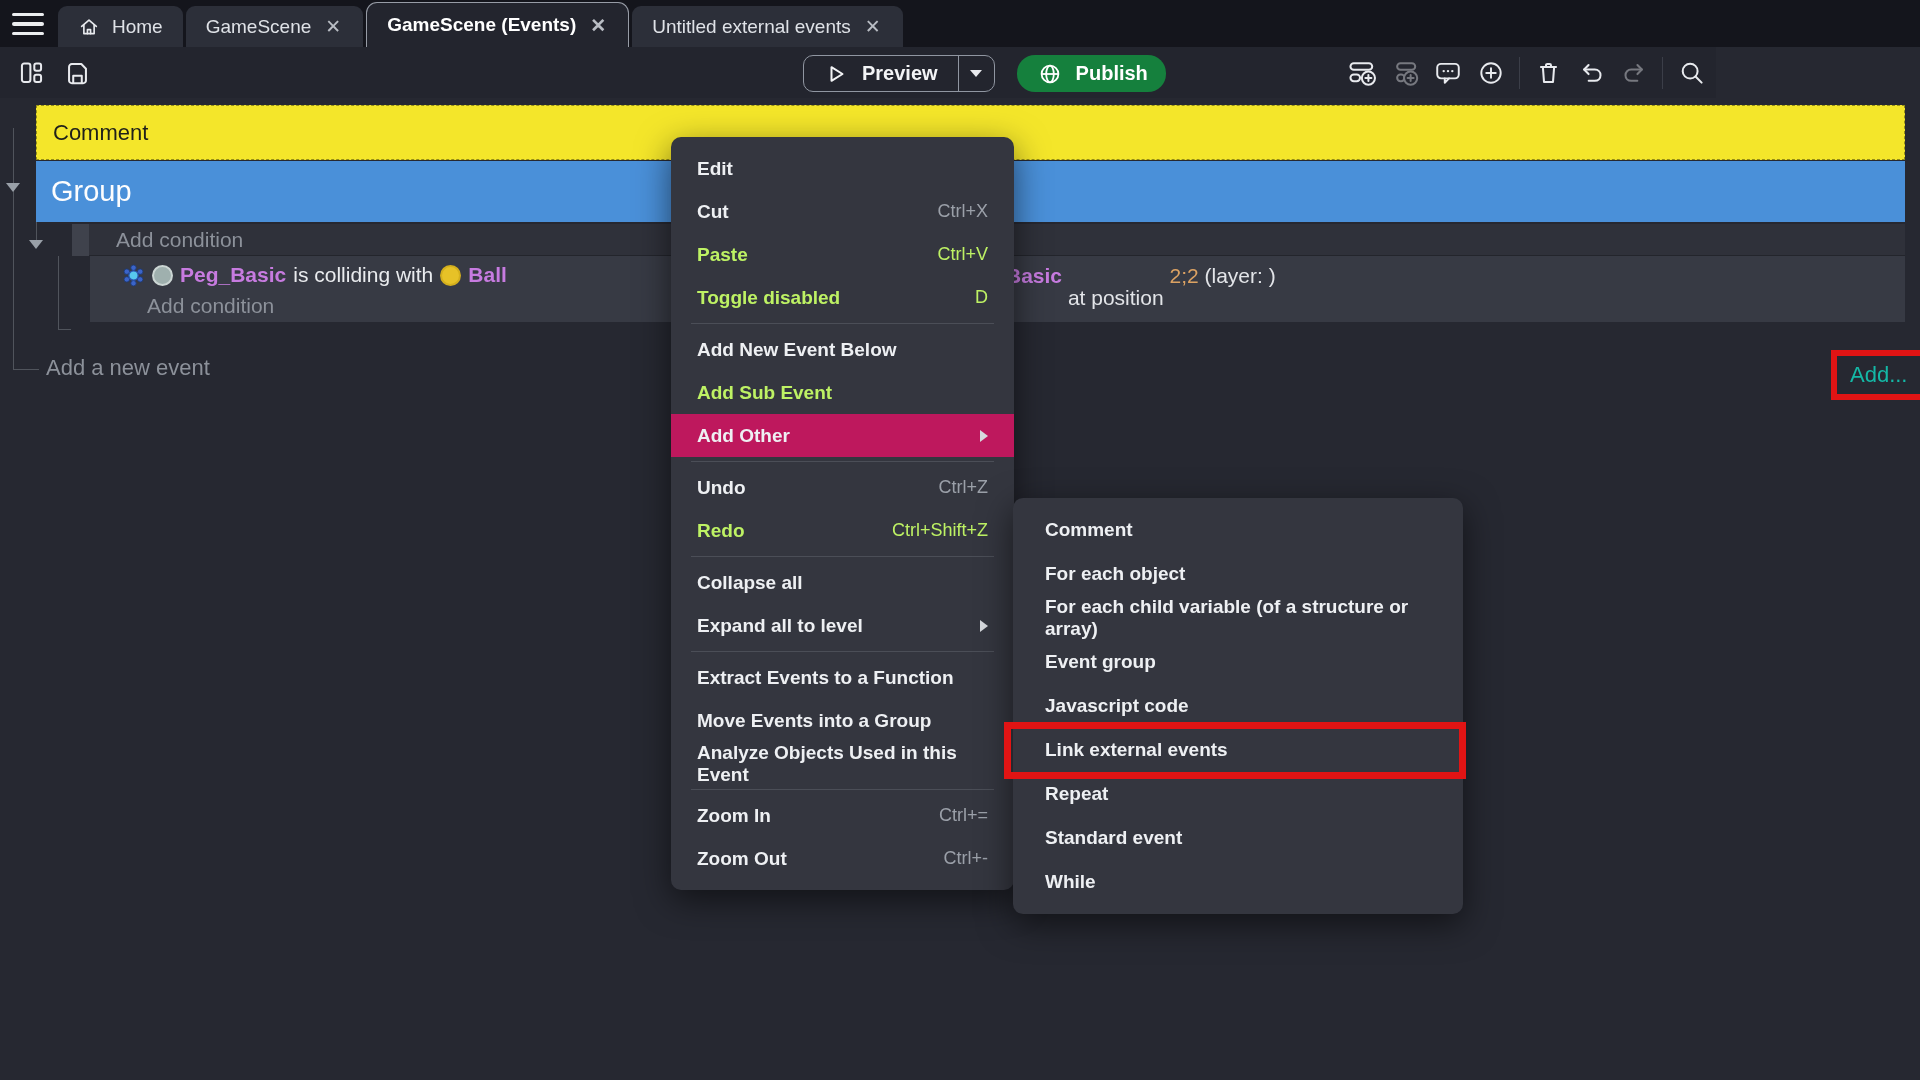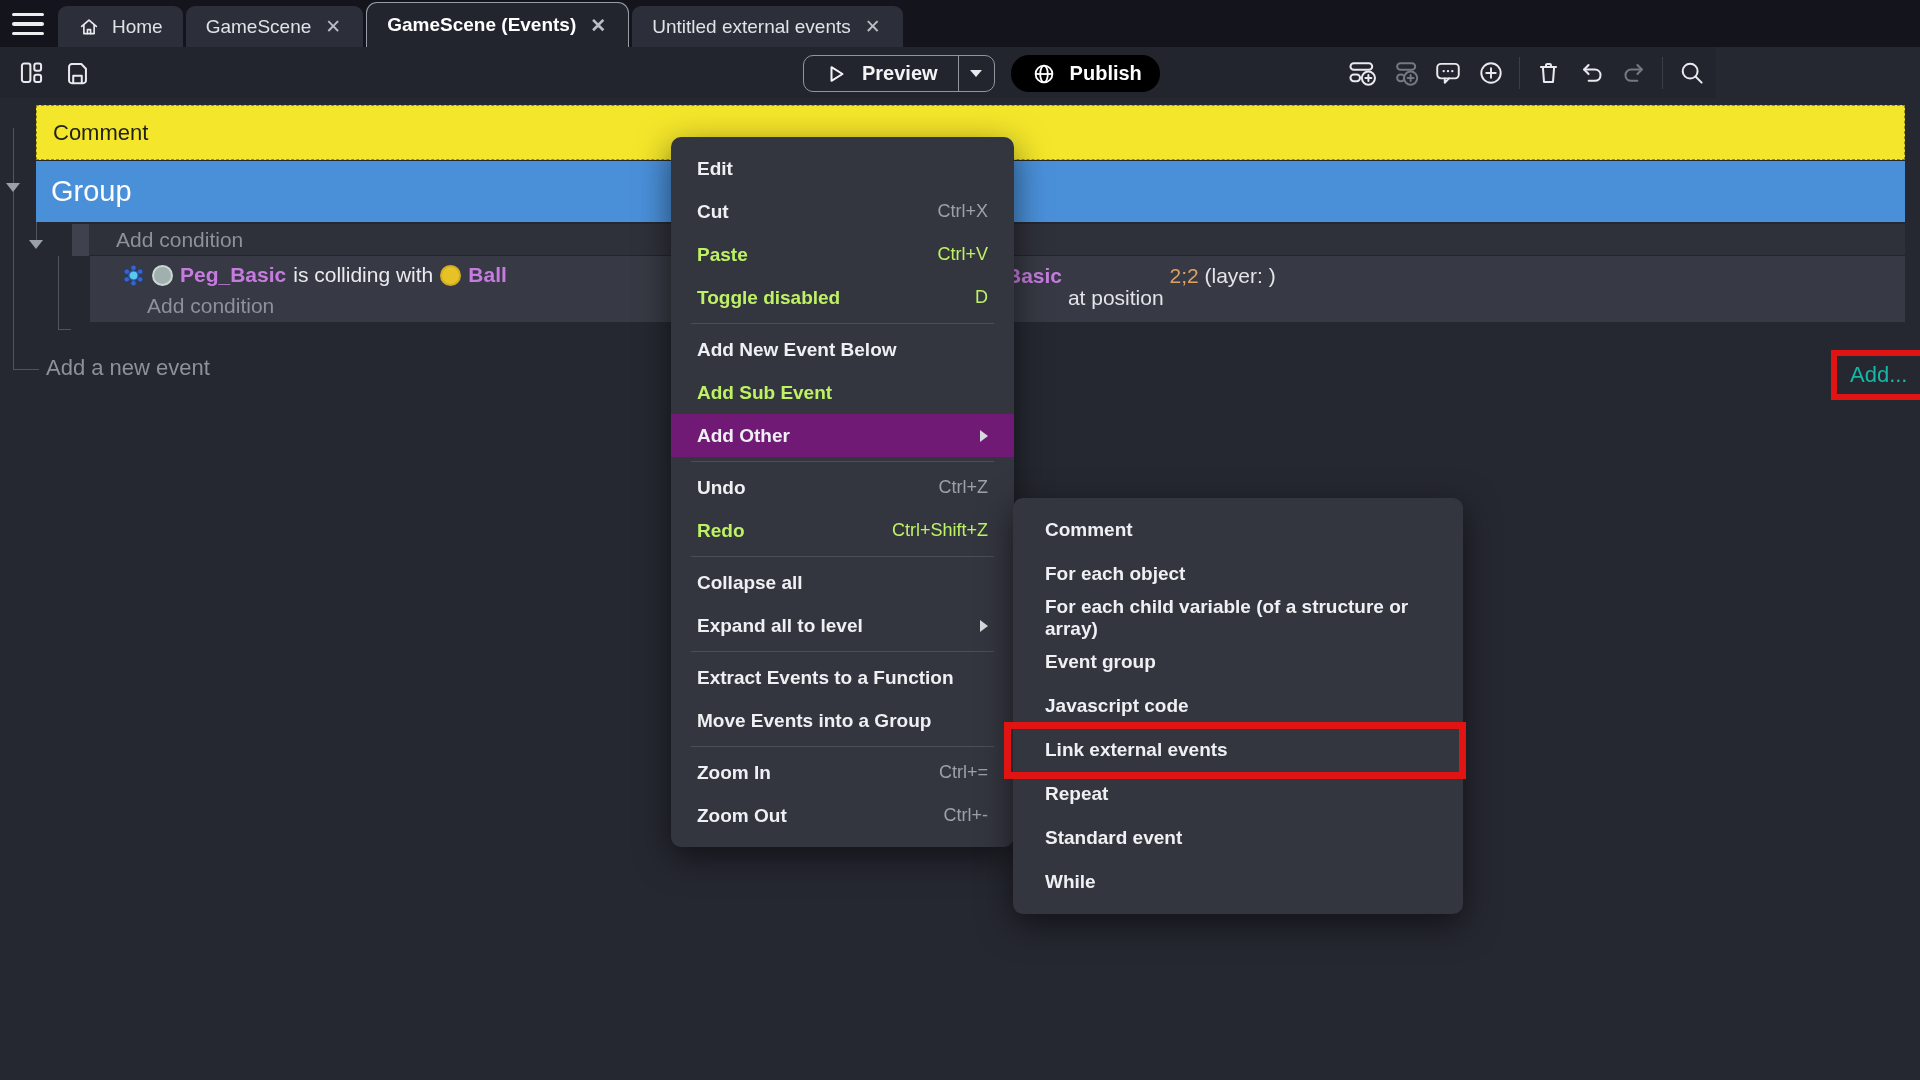--- a/index.html
+++ b/index.html
@@ -22,21 +22,21 @@
   .tb-left { position:absolute; left:16px; top:0; height:51px; display:flex; align-items:center; gap:16px; }
   .icon-btn { width:30px; height:30px; display:flex; align-items:center; justify-content:center; cursor:pointer; }
   .icon-btn svg { display:block; }
   .icon-btn.disabled { opacity:.42; cursor:default; }
   .tb-center { position:absolute; left:803px; top:8px; display:flex; align-items:stretch; }
   .preview-group { display:flex; align-items:stretch; border:1.6px solid #9096a1; border-radius:10px; height:37px; overflow:hidden; }
   .preview-main { display:flex; align-items:center; gap:12px; padding:0 20px 0 16px; cursor:pointer; }
   .preview-label { color:#f3f4f6; font-size:20px; font-weight:bold; }
   .preview-caret { display:flex; align-items:center; justify-content:center; width:36px; border-left:1.6px solid #9096a1; cursor:pointer; }
   .caret-down { width:0; height:0; border-left:6px solid transparent; border-right:6px solid transparent; border-top:7px solid #e8eaee; }
-  .publish-btn { display:flex; align-items:center; gap:11px; margin-left:16px; height:37px; padding:0 18px; background:#000000; border-radius:18px; cursor:pointer; }
+  .publish-btn { display:flex; align-items:center; gap:11px; margin-left:22px; height:37px; padding:0 18px; background:#15803d; border-radius:18px; cursor:pointer; }
   .publish-label { color:#ffffff; font-size:20px; font-weight:bold; }
   .tb-right { position:absolute; right:10px; top:0; height:51px; display:flex; align-items:center; gap:13px; }
   .tb-divider { width:1px; height:32px; background:#3b3e48; }
 
   
   .sheet { position:absolute; left:0; top:98px; width:1920px; height:982px; background:#262831; }
   .row-comment { position:absolute; left:36px; right:15px; top:105px; height:55px; background:#f4e62a; border:1px dashed rgba(70,70,10,.55); display:flex; align-items:center; z-index:1; }
   .row-comment .txt { color:#1f201a; font-size:22px; padding-left:16px; }
   .row-group { position:absolute; left:36px; right:15px; top:161px; height:61px; background:#4a90d9; display:flex; align-items:center; z-index:1; }
   .row-group .txt { color:#fdfdfe; font-size:29px; font-weight:500; padding-left:15px; }
@@ -66,21 +66,21 @@
 
   
   .menu { position:absolute; background:#34363f; border-radius:10px; box-shadow:0 10px 34px rgba(0,0,0,.55); padding:10px 0; z-index:20; }
   .context-menu { left:671px; top:137px; width:343px; }
   .submenu { left:1013px; top:498px; width:450px; }
   .menu-item { height:43px; display:flex; align-items:center; justify-content:space-between; padding:0 26px; cursor:pointer; }
   .menu-item .label { color:#eef0f3; font-size:19px; font-weight:600; }
   .menu-item .shortcut { color:#9ba0a9; font-size:18px; }
   .menu-item.disabled { cursor:default; }
   .menu-item.disabled .label, .menu-item.disabled .shortcut { color:#bef264; }
-  .menu-item.highlighted { background:#701a75;gap:19px; }
+  .menu-item.highlighted { background:#be185d;gap:19px; }
   .submenu .menu-item { height:44px; padding:0 32px; }
   .arrow-right { width:0; height:0; border-top:6px solid transparent; border-bottom:6px solid transparent; border-left:8px solid #d6d9dd; }
   .menu-divider { border-top:1px solid #4b4e57; margin:4px 20px; }
 
   .red-box-link { position:absolute; left:1004px; top:722px; width:462px; height:57px; border:7px solid #e11414; z-index:40; pointer-events:none; }
 </style>
 </head>
 <body>
 
 <div class="screen">
@@ -322,20 +322,23 @@
         <span class="label">Expand all to level</span>
         <span class="arrow-right"></span>
       </div>
       <div class="menu-divider"></div>
       <div class="menu-item">
         <span class="label">Extract Events to a Function</span>
       </div>
       <div class="menu-item">
         <span class="label">Move Events into a Group</span>
       </div>
+      <div class="menu-item">
+        <span class="label">Analyze Objects Used in this Event</span>
+      </div>
       <div class="menu-divider"></div>
       <div class="menu-item">
         <span class="label">Zoom In</span>
         <span class="shortcut">Ctrl+=</span>
       </div>
       <div class="menu-item">
         <span class="label">Zoom Out</span>
         <span class="shortcut">Ctrl+-</span>
       </div>
     </div>

